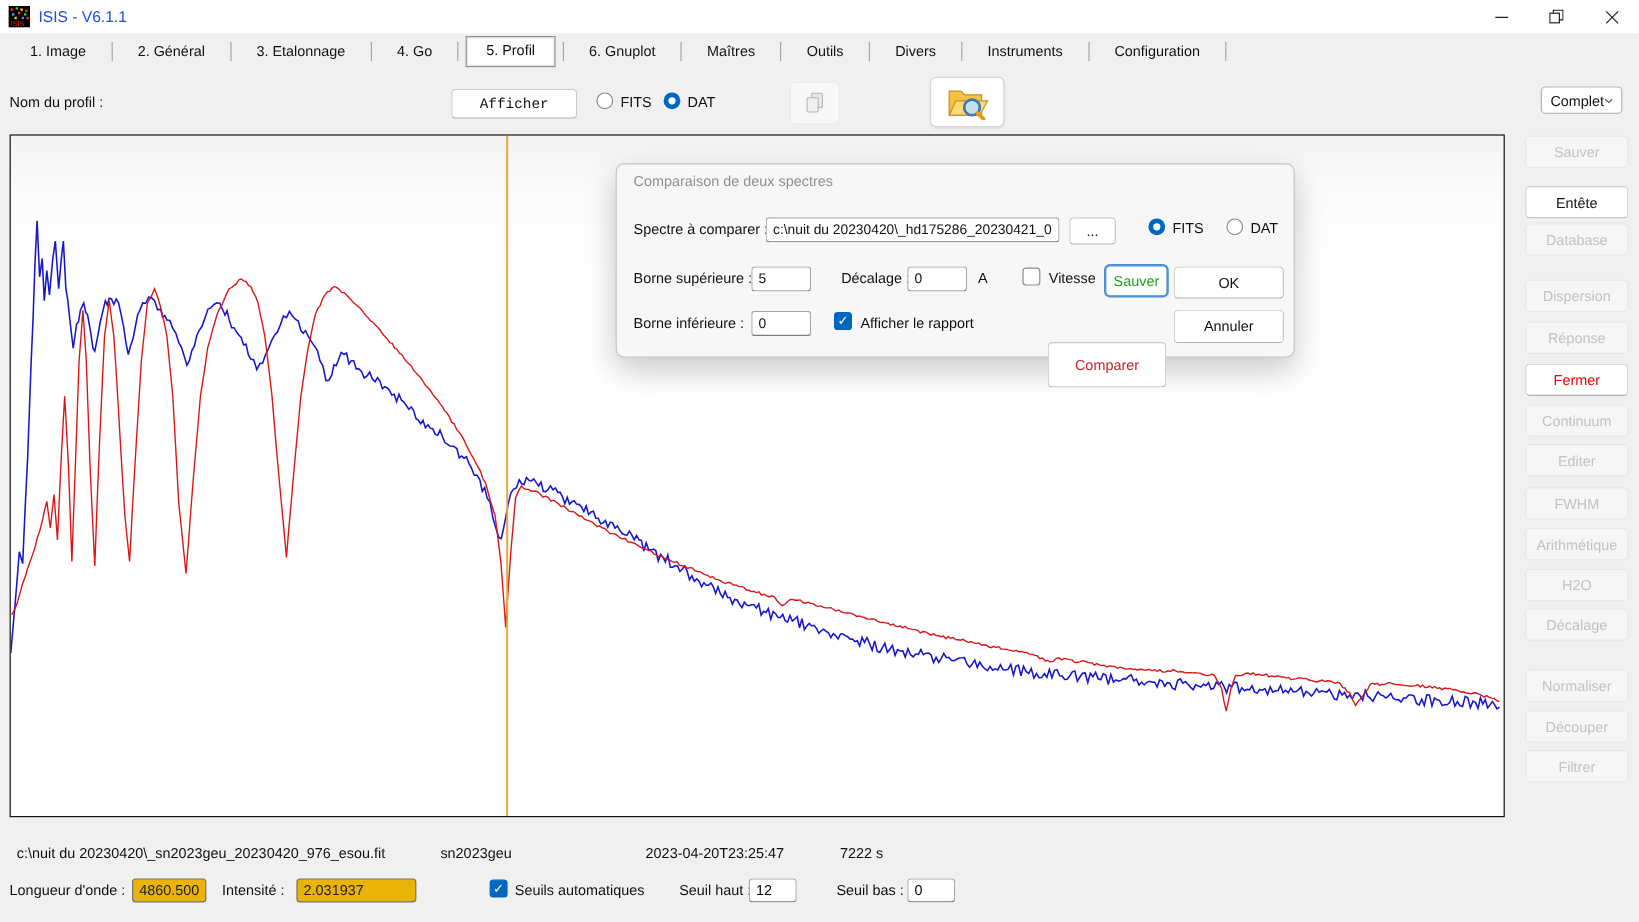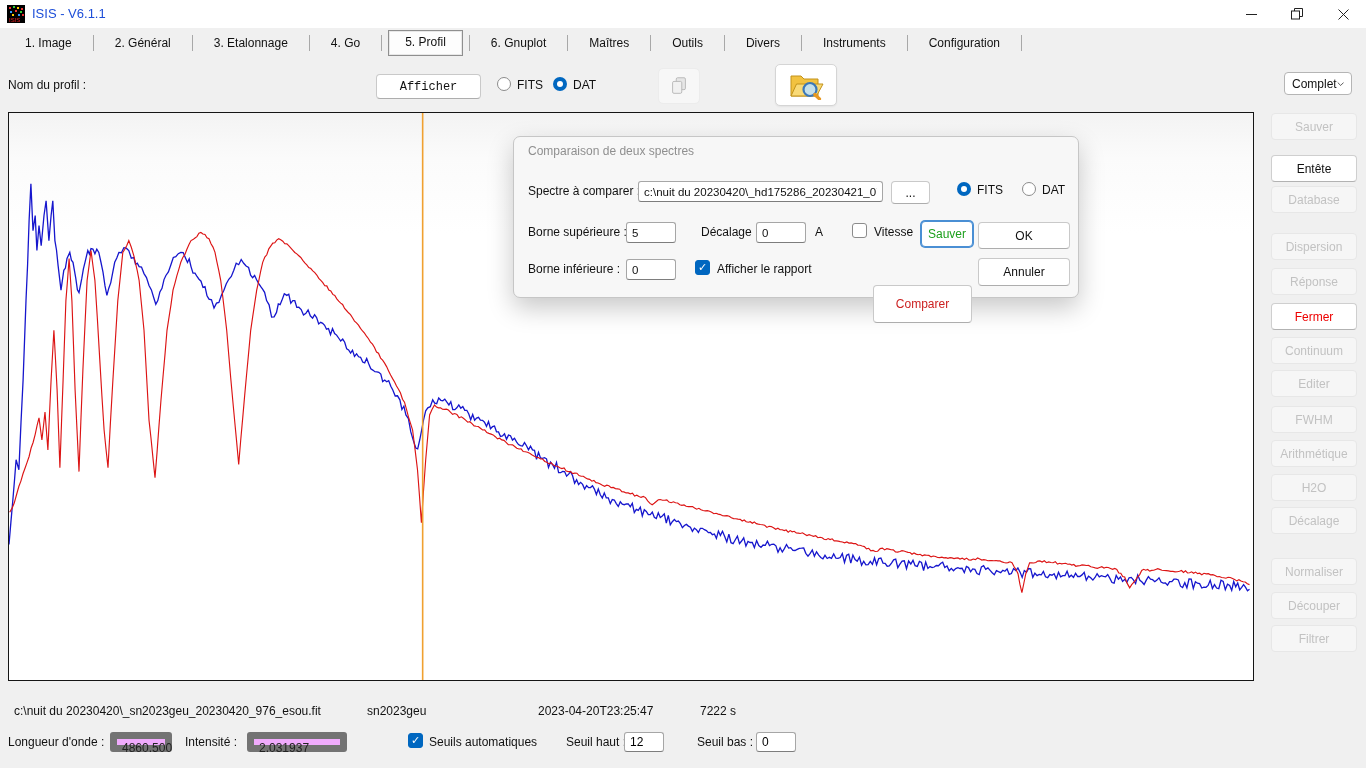--- a/index.html
+++ b/index.html
@@ -66,21 +66,21 @@
   .check.on{background:#0067C0;border-color:#0067C0;color:#fff;font-size:11px;}
   .sauver-btn{position:absolute;left:407px;top:84px;width:50px;height:24px;border-color:#4a8fd4;
     box-shadow:0 0 0 1px #4a8fd4;color:#1ca01c;}
   .ok-btn{position:absolute;left:464px;top:85px;width:90px;height:25px;}
   .comparer-btn{position:absolute;left:359px;top:112px;width:97px;height:36px;color:#cc2222;margin-top:36px;}
   .annuler-btn{position:absolute;left:464px;top:121px;width:90px;height:26px;}
   .browse-btn{position:absolute;left:377px;top:44px;width:37px;height:21px;}
   
   .status1{position:absolute;left:0;top:704px;width:1366px;height:16px;}
   .status2{position:absolute;left:0;top:728px;width:1366px;height:28px;}
-  .ro-field{position:absolute;background:#f0abfc;border:7px solid #737373;border-radius:3px;
+  .ro-field{position:absolute;background:#eab308;border:1px solid #737373;border-radius:3px;
     padding:0 5px;box-sizing:border-box;height:20px;line-height:18px;font-size:12px;color:#222;}
   .wh-field{position:absolute;background:#fff;border:1px solid #a6a6a6;border-bottom-color:#7d7d7d;
     border-radius:3px;padding:0 5px;box-sizing:border-box;height:20px;line-height:18px;font-size:12px;}
 </style>
 </head>
 <body>
 
 <div class="titlebar">
   <svg class="app-icon" viewBox="0 0 18 18">
     <rect width="18" height="18" fill="#000"></rect>

